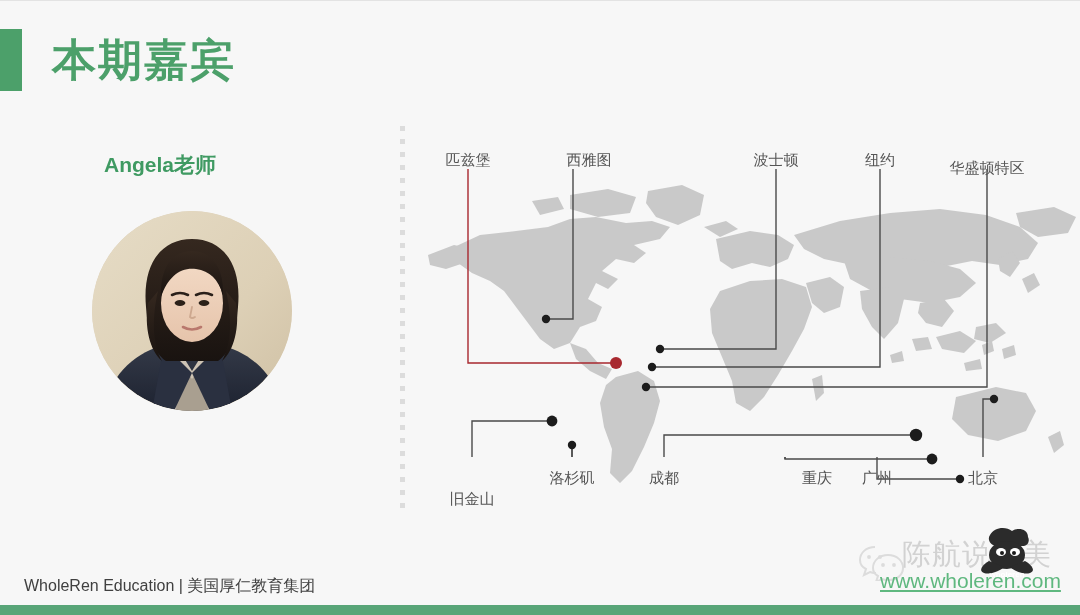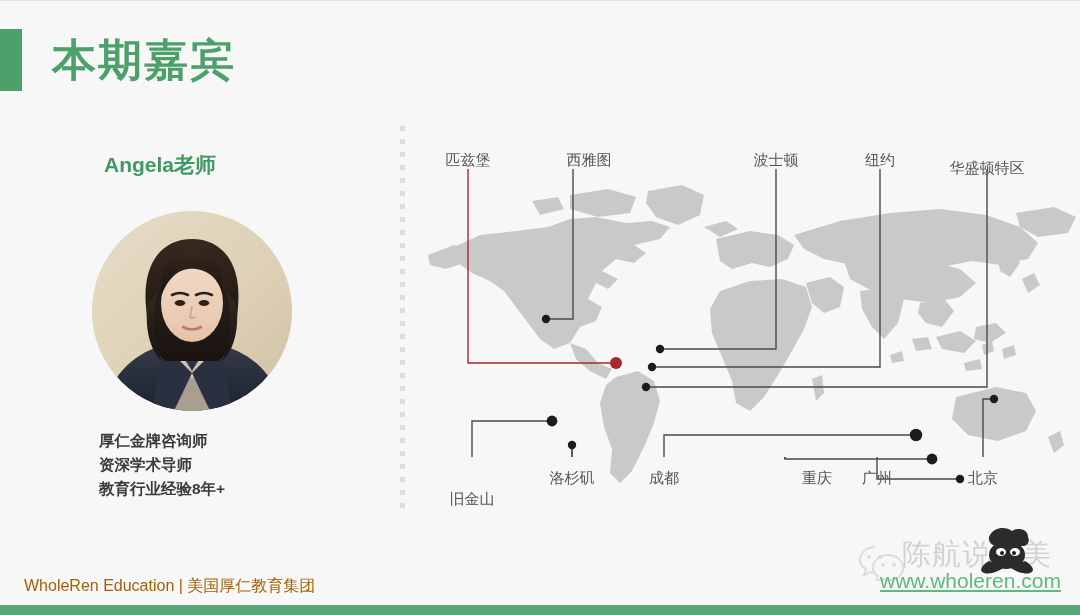--- a/index.html
+++ b/index.html
@@ -121,21 +121,21 @@
     white-space: nowrap;
     transform: translateX(-50%);
   }
 
   
   .footer-text {
     position: absolute;
     left: 24px;
     bottom: 18px;
     font-size: 16px;
-    color: #a16207;
+    color: #404040;
     white-space: nowrap;
   }
   .footer-bar {
     position: absolute;
     left: 0;
     bottom: 0;
     width: 1080px;
     height: 10px;
     background: #58a578;
   }
@@ -242,25 +242,20 @@
           <ellipse cx="88" cy="92" rx="5.4" ry="2.9" fill="#2b2119"></ellipse>
           <ellipse cx="112" cy="92" rx="5.4" ry="2.9" fill="#2b2119"></ellipse>
 
           <path d="M100 96 L98 106 Q100 108 103 106" stroke="#cda88f" stroke-width="1.8" fill="none" stroke-linecap="round"></path>
 
           <path d="M91 116 Q100 121 109 116" stroke="#b9786d" stroke-width="2.6" fill="none" stroke-linecap="round"></path>
         </g>
       </svg>
     </div>
 
-    <div class="bio">
-      <div>厚仁金牌咨询师</div>
-      <div>资深学术导师</div>
-      <div>教育行业经验8年+</div>
-    </div>
   </div>
 
   <div class="divider" id="divider">
       <i></i>
       <i></i>
       <i></i>
       <i></i>
       <i></i>
       <i></i>
       <i></i>

